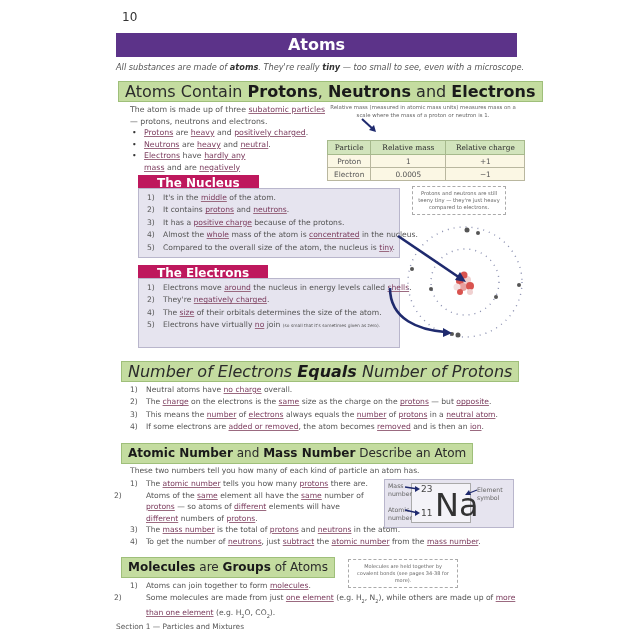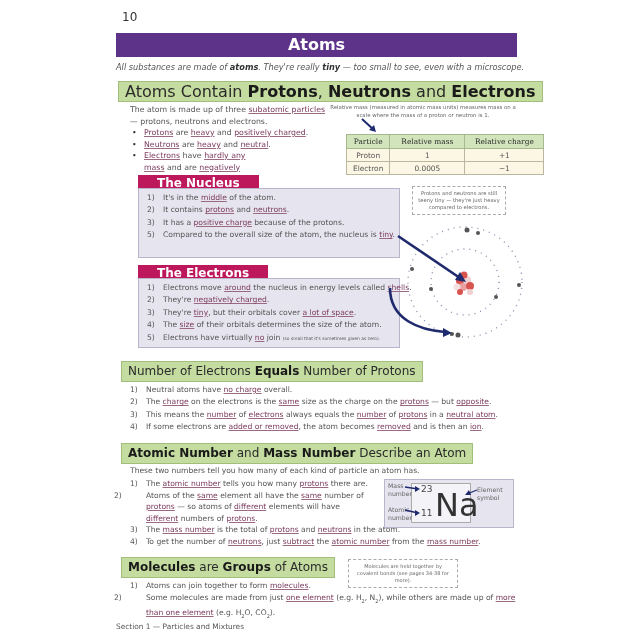--- a/index.html
+++ b/index.html
@@ -49,21 +49,21 @@
   <div class="bul" style="width:110px"><u>Electrons</u><span> have </span><u>hardly any mass</u><span> and are </span><u>negatively charged</u><span>.</span></div>
 </div>
 
 <div class="abs" style="left:330px;top:104px;width:186px;font-size:5.4px;color:#666;text-align:center;line-height:7.5px;">Relative mass (measured in atomic mass units) measures mass on a scale where the mass of a proton or neutron is 1.</div>
 
 <svg class="abs" style="left:360px;top:117px;" width="20" height="18">
     <path d="M2 2 L14 13" stroke="#1f2a6e" stroke-width="2"></path>
     <polygon points="16,15 9,13 14,8" fill="#1f2a6e"></polygon>
   </svg>
 
-<table class="abs rel" style="left:327px;top:134px;margin-left:19px;">
+<table class="abs rel" style="left:327px;top:140px;">
   <thead>
       <tr>
     <th>Particle</th>
     <th style="width:62px">Relative mass</th>
     <th style="width:66px">Relative charge</th>
   </tr>
     </thead>
   <tbody>
     <tr>
         <td>Proton</td>
@@ -78,28 +78,28 @@
   </tbody>
 </table>
 
 <div class="abs tip" style="left:412px;top:186px;width:84px;">Protons and neutrons are still teeny tiny — they're just heavy compared to electrons.</div>
 
 <div class="abs boxlabel" style="left:138px;top:175px;">The Nucleus</div>
 <div class="abs bluebox ol" style="left:138px;top:188px;width:262px;height:70px;padding:3px 0 0 8px;box-sizing:border-box;">
   <div><span class="n">1)</span><span>It's in the </span><u>middle</u><span> of the atom.</span></div>
   <div><span class="n">2)</span><span>It contains </span><u>protons</u><span> and </span><u>neutrons</u><span>.</span></div>
   <div><span class="n">3)</span><span>It has a </span><u>positive charge</u><span> because of the protons.</span></div>
+  <div style="white-space:nowrap"><span class="n">4)</span><span>Almost the </span><u>whole</u><span> mass of the atom is </span><u>concentrated</u><span> in the nucleus.</span></div>
   <div><span class="n">5)</span><span>Compared to the overall size of the atom, the nucleus is </span><u>tiny</u><span>.</span></div>
 </div>
 
 <div class="abs boxlabel" style="left:138px;top:265px;">The Electrons</div>
 <div class="abs bluebox ol" style="left:138px;top:278px;width:262px;height:70px;padding:3px 0 0 8px;box-sizing:border-box;">
   <div style="white-space:nowrap"><span class="n">1)</span><span>Electrons move </span><u>around</u><span> the nucleus in energy levels called </span><u>shells</u><span>.</span></div>
   <div><span class="n">2)</span><span>They're </span><u>negatively charged</u><span>.</span></div>
-  <div><span class="n">3)</span><span>They're </span><u>tiny</u><span>, but their orbitals cover </span><u>a lot of space</u><span>.</span></div>
   <div><span class="n">4)</span><span>The </span><u>size</u><span> of their orbitals determines the size of the atom.</span></div>
   <div style="white-space:nowrap"><span class="n">5)</span><span>Electrons have virtually </span><u>no</u><span> join </span><span style="font-size:4.4px">(so small that it's sometimes given as zero).</span></div>
 </div>
 
 <svg class="abs" style="left:380px;top:225px;" width="150" height="125">
   <ellipse cx="85" cy="57" rx="57" ry="55" fill="none" stroke="#8a8fb0" stroke-width="1.4" stroke-dasharray="1 5"></ellipse>
   <ellipse cx="85" cy="57" rx="34" ry="33" fill="none" stroke="#8a8fb0" stroke-width="1.4" stroke-dasharray="1 5"></ellipse>
   <g>
     <circle cx="80" cy="56" r="4" fill="#d9534f"></circle>
       <circle cx="87" cy="55" r="4" fill="#f0d0d0"></circle>
@@ -122,21 +122,21 @@
   </g>
 </svg>
 
 <svg class="abs" style="left:380px;top:220px;" width="120" height="120">
   <path d="M18 16 L80 58" stroke="#1f2a6e" stroke-width="2.6" fill="none"></path>
   <polygon points="86,62 75,60 80,52" fill="#1f2a6e"></polygon>
   <path d="M10 68 C 10 100, 40 110, 65 112" stroke="#1f2a6e" stroke-width="2.6" fill="none"></path>
   <polygon points="72,113 63,117 63,108" fill="#1f2a6e"></polygon>
 </svg>
 
-<div class="abs sechead" style="left:121px;top:361px;font-size:12px;"><span>Number of Electrons </span><b>Equals</b><span> Number of Protons</span></div>
+<div class="abs sechead" style="left:121px;top:361px;font-size:16px;font-style:italic;"><span>Number of Electrons </span><b>Equals</b><span> Number of Protons</span></div>
 <div class="abs ol" style="left:130px;top:384px;width:400px;line-height:12.3px;">
   <div><span class="n">1)</span><span>Neutral atoms have </span><u>no charge</u><span> overall.</span></div>
   <div><span class="n">2)</span><span>The </span><u>charge</u><span> on the electrons is the </span><u>same</u><span> size as the charge on the </span><u>protons</u><span> — but </span><u>opposite</u><span>.</span></div>
   <div><span class="n">3)</span><span>This means the </span><u>number</u><span> of </span><u>electrons</u><span> always equals the </span><u>number</u><span> of </span><u>protons</u><span> in a </span><u>neutral atom</u><span>.</span></div>
   <div><span class="n">4)</span><span>If some electrons are </span><u>added or removed</u><span>, the atom becomes </span><u>removed</u><span> and is then an </span><u>ion</u><span>.</span></div>
 </div>
 
 <div class="abs sechead" style="left:121px;top:443px;font-size:12px;"><b>Atomic Number</b><span> and </span><b>Mass Number</b><span> Describe an Atom</span></div>
 <div class="abs ol" style="left:130px;top:465px;white-space:nowrap;">These two numbers tell you how many of each kind of particle an atom has.</div>
 <div class="abs ol" style="left:130px;top:478px;width:240px;line-height:11.5px;">

